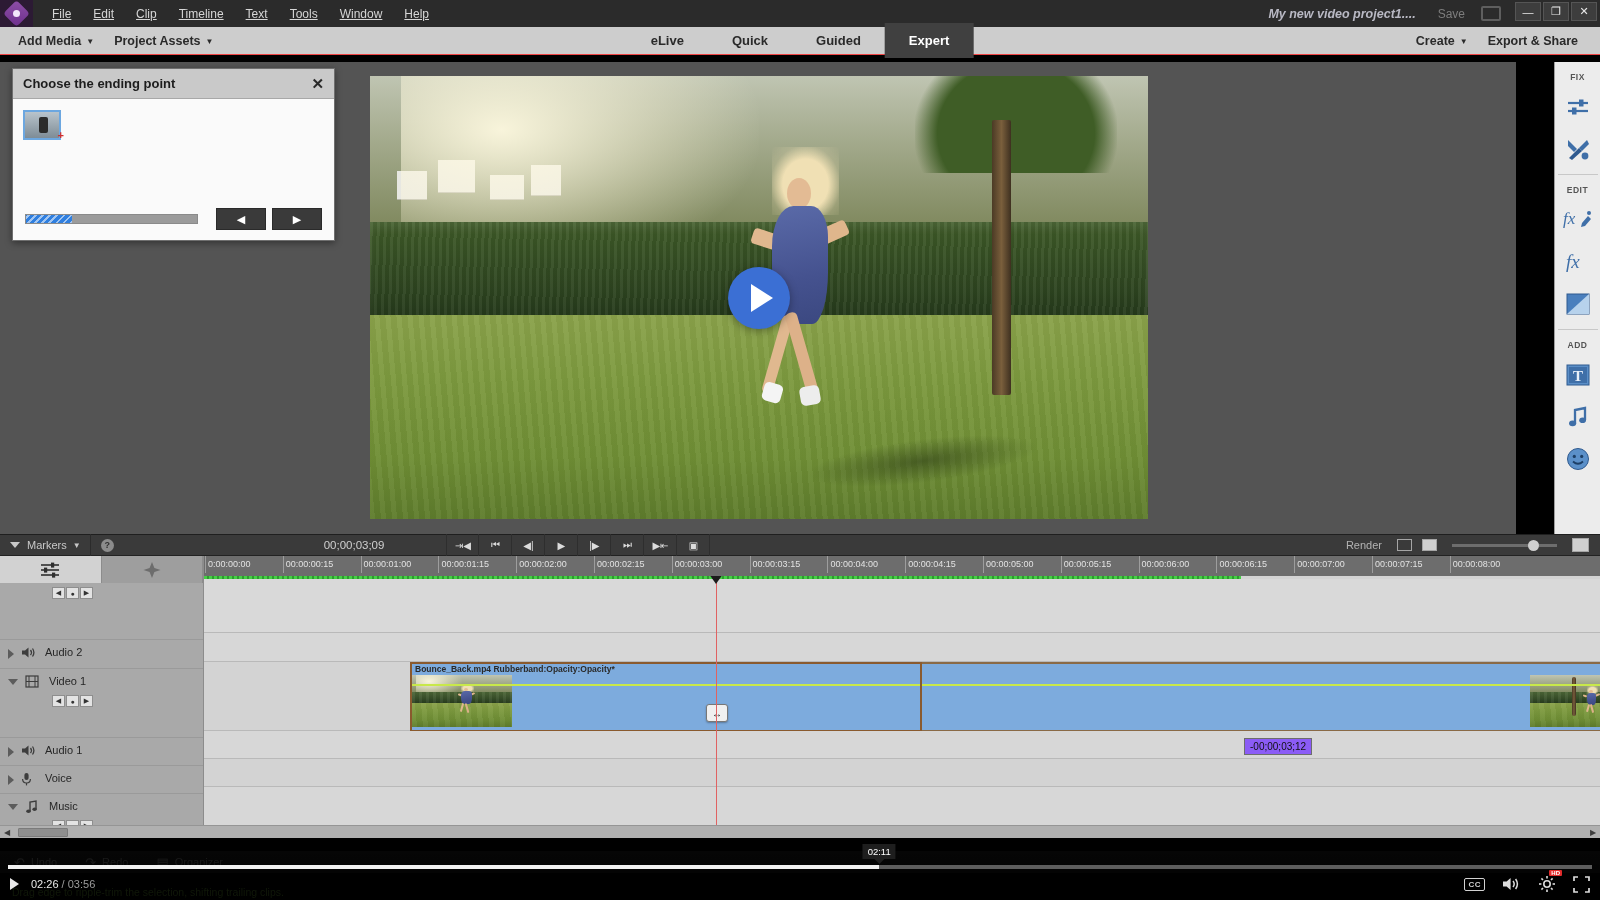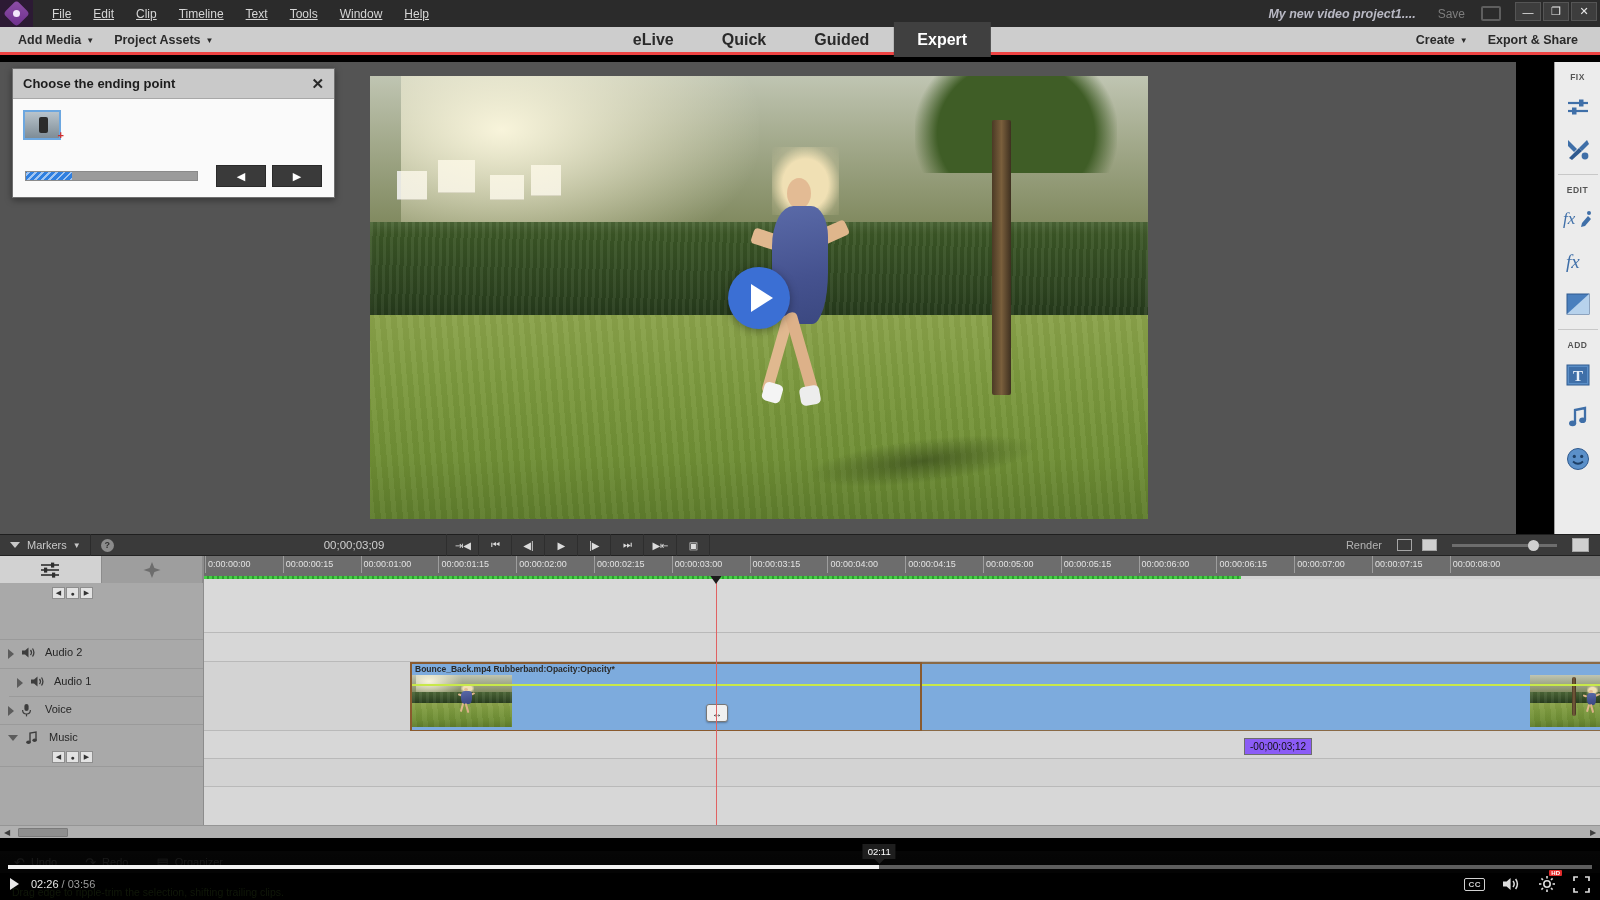--- a/index.html
+++ b/index.html
@@ -56,34 +56,34 @@
     background:#3d3d3d; color:#e8e8e8; font-size:11px;
     display:flex; align-items:center; justify-content:center;
     border:1px solid #555;
   }
   .wbtn.close { margin-right:3px; }
 
   
   .actionbar {
     position:absolute; left:0; top:27px; width:1600px; height:28px;
     background:#cdcdcd; display:flex; align-items:center;
-    border-bottom:3px solid #ef4444;
+    border-bottom:1px solid #ef4444;
   }
   .ab-left { display:flex; align-items:center; padding-left:8px; }
   .ab-btn {
     font-size:12.5px; font-weight:bold; color:#2a2a2a;
     padding:5px 10px; white-space:nowrap;
   }
   .caret { font-size:8px; margin-left:5px; position:relative; top:-1px; }
   .modes {
     position:absolute; left:50%; transform:translateX(-50%);
     display:flex; height:35px; align-items:stretch;
   }
   .mode {
-    font-size:16px; font-weight:bold; color:#2a2a2a;
+    font-size:13px; font-weight:bold; color:#2a2a2a;
     padding:0 24px; display:flex; align-items:center;text-align:right;
   }
   .mode.active { background:#404040; color:#fff; }
   .ab-right { margin-left:auto; display:flex; align-items:center; padding-right:12px; }
 
   
   .workarea {
     position:absolute; left:0; top:62px; width:1516px; height:472px;
     background:#545454;
   }
@@ -197,21 +197,21 @@
     position:absolute; left:18%; top:76%; width:17%; height:6%;
     background:#f4f4f4; border-radius:5px; transform:rotate(16deg);
   }
   .g-shoe-b {
     position:absolute; left:52%; top:77%; width:18%; height:6%;
     background:#ededed; border-radius:5px; transform:rotate(-10deg);
   }
 
   
   .tip {
-    position:absolute; left:12px; top:68px; width:323px; height:130px;
+    position:absolute; left:12px; top:68px; width:323px; height:173px;
     background:#fafafa; border:1px solid #6f6f6f;
     box-shadow:0 2px 7px rgba(0,0,0,.4);
   }
   .tip-head {
     height:30px; background:#c9c9c9; border-bottom:1px solid #a8a8a8;
     display:flex; align-items:center; padding:0 10px;
   }
   .tip-title { font-size:13px; font-weight:bold; color:#1d1d1d; }
   .tip-close {
     margin-left:auto; font-size:15px; color:#2a2a2a; font-weight:bold;
@@ -716,22 +716,39 @@
         <div class="tw-icon">
           <svg width="15" height="13" viewBox="0 0 15 13">
               <path d="M1 4.5 L4 4.5 L7.5 1.5 L7.5 11.5 L4 8.5 L1 8.5 Z" fill="#3d3d3d"></path>
               <path d="M9.5 4 Q11.5 6.5 9.5 9" stroke="#3d3d3d" stroke-width="1.3" fill="none"></path>
               <path d="M11.5 2.5 Q14.3 6.5 11.5 10.5" stroke="#3d3d3d" stroke-width="1.3" fill="none"></path>
             </svg>
         </div>
         <div class="tw-name">Audio 2</div>
       </div>
 
-
-      <div class="track-head" style="height:28px;margin-left:9px;">
+      <div class="track-head" style="height:69px;">
+        <div class="tw-tri open"></div>
+        <div class="tw-icon">
+          <svg width="14" height="13" viewBox="0 0 14 13">
+              <rect x="1" y="1" width="12" height="11" fill="none" stroke="#3d3d3d" stroke-width="1.2"></rect>
+              <line x1="1" y1="6.5" x2="13" y2="6.5" stroke="#3d3d3d" stroke-width="1"></line>
+              <line x1="4" y1="1" x2="4" y2="12" stroke="#3d3d3d" stroke-width="1"></line>
+              <line x1="10" y1="1" x2="10" y2="12" stroke="#3d3d3d" stroke-width="1"></line>
+            </svg>
+        </div>
+        <div class="tw-name">Video 1</div>
+        <div class="tw-btns">
+          <div class="twb">◀</div>
+          <div class="twb">●</div>
+          <div class="twb">▶</div>
+        </div>
+      </div>
+
+      <div class="track-head" style="height:28px;">
         <div class="tw-tri"></div>
         <div class="tw-icon">
           <svg width="15" height="13" viewBox="0 0 15 13">
               <path d="M1 4.5 L4 4.5 L7.5 1.5 L7.5 11.5 L4 8.5 L1 8.5 Z" fill="#3d3d3d"></path>
               <path d="M9.5 4 Q11.5 6.5 9.5 9" stroke="#3d3d3d" stroke-width="1.3" fill="none"></path>
               <path d="M11.5 2.5 Q14.3 6.5 11.5 10.5" stroke="#3d3d3d" stroke-width="1.3" fill="none"></path>
             </svg>
         </div>
         <div class="tw-name">Audio 1</div>
       </div>

